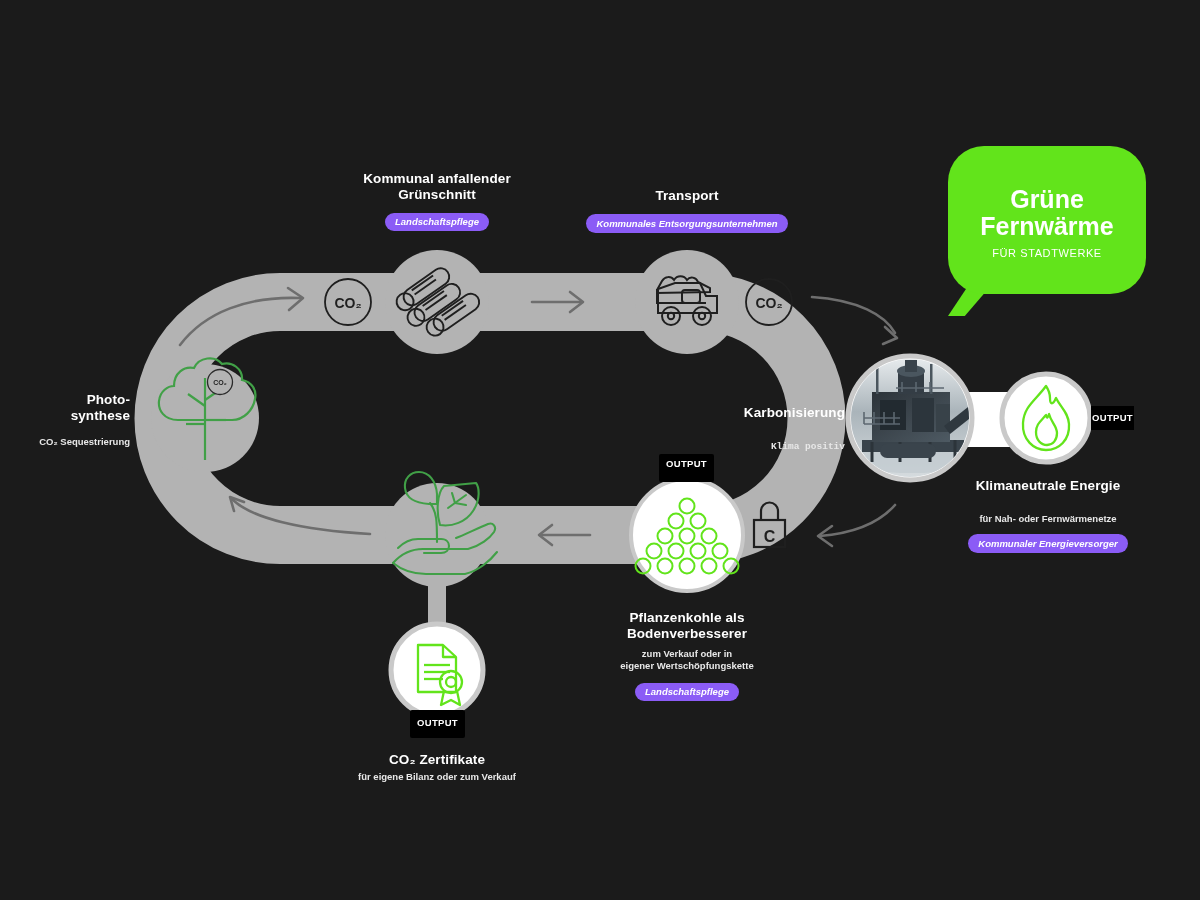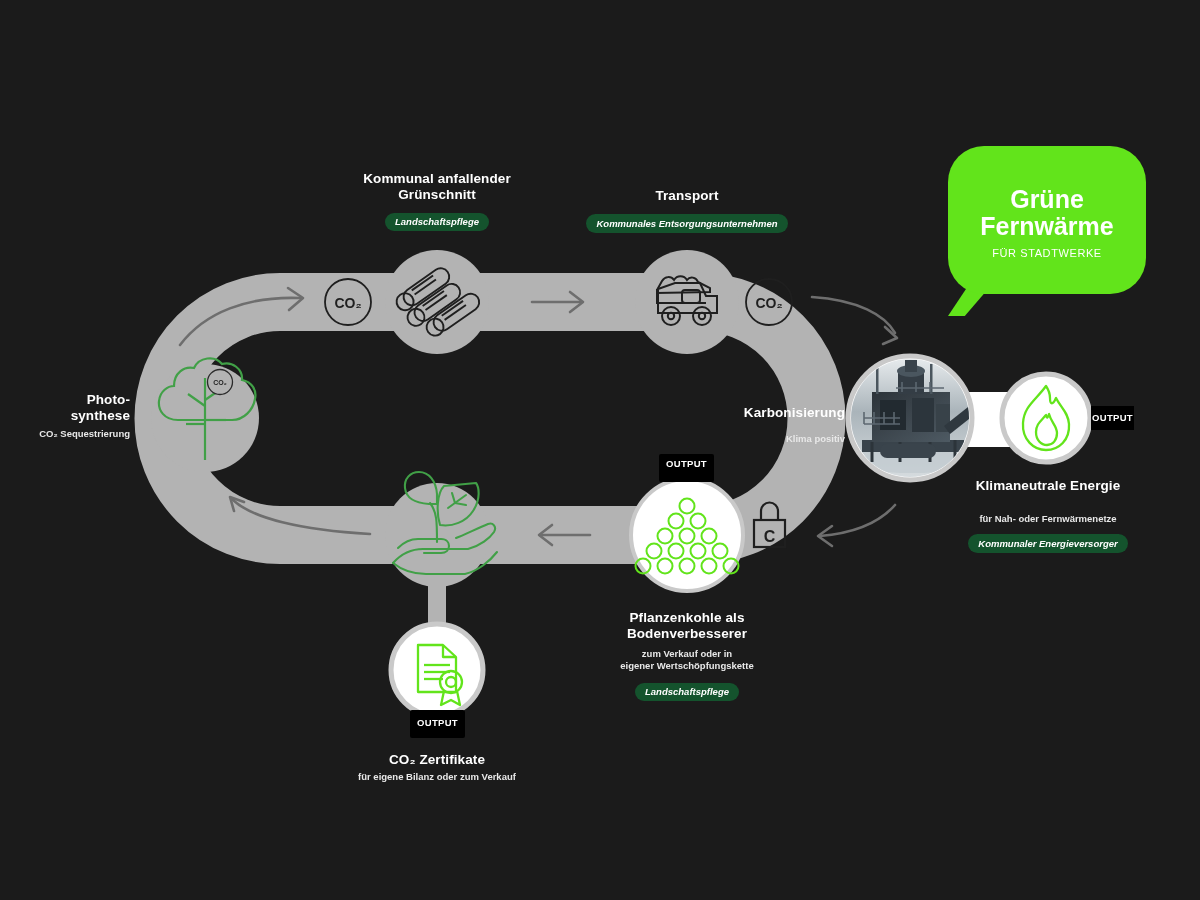--- a/index.html
+++ b/index.html
@@ -18,21 +18,21 @@
   .txt{position:absolute;}
   .ttl{
     font-weight:bold;font-size:13.5px;line-height:15.5px;
     color:#ffffff;letter-spacing:.1px;
   }
   .sub{
     font-size:9.5px;line-height:12px;color:#e8e8e8;font-weight:bold;
   }
   .pill{
     display:inline-block;
-    background:#14532d;color:#ffffff;
+    background:#8b5cf6;color:#ffffff;
     font-style:italic;font-size:9.5px;font-weight:bold;
     padding:3.5px 10px 4px 10px;border-radius:10px;
     white-space:nowrap;
   }
   .center{text-align:center;}
   .right{text-align:right;}
 
   .outbadge{
     position:absolute;background:#000000;color:#fff;
     font-size:9.5px;font-weight:bold;letter-spacing:.3px;
@@ -334,26 +334,26 @@
   <div class="txt center" style="left:567px;top:188px;width:240px;">
     <div class="ttl">Transport</div>
     <div style="margin-top:9px;">
       <span class="pill">Kommunales Entsorgungsunternehmen</span>
     </div>
   </div>
 
   <div class="txt right" style="left:20px;top:392px;width:110px;">
     <div class="ttl">Photo-</div>
     <div class="ttl">synthese</div>
-    <div class="sub" style="margin-top:5px;">CO₂ Sequestrierung</div>
+    <div class="sub" style="margin-top:13px;">CO₂ Sequestrierung</div>
   </div>
 
   <div class="txt right" style="left:660px;top:405px;width:185px;">
     <div class="ttl">Karbonisierung</div>
-    <div class="sub" style="margin-top:12px;">Klima positiv</div>
+    <div class="sub" style="margin-top:20px;font-family:Liberation Mono, monospace;">Klima positiv</div>
   </div>
 
   <div class="txt center" style="left:948px;top:478px;width:200px;">
     <div class="ttl">Klimaneutrale Energie</div>
     <div class="sub" style="margin-top:19px;text-align:center;">für Nah- oder Fernwärmenetze</div>
     <div style="margin-top:8px;">
       <span class="pill">Kommunaler Energieversorger</span>
     </div>
   </div>
 

